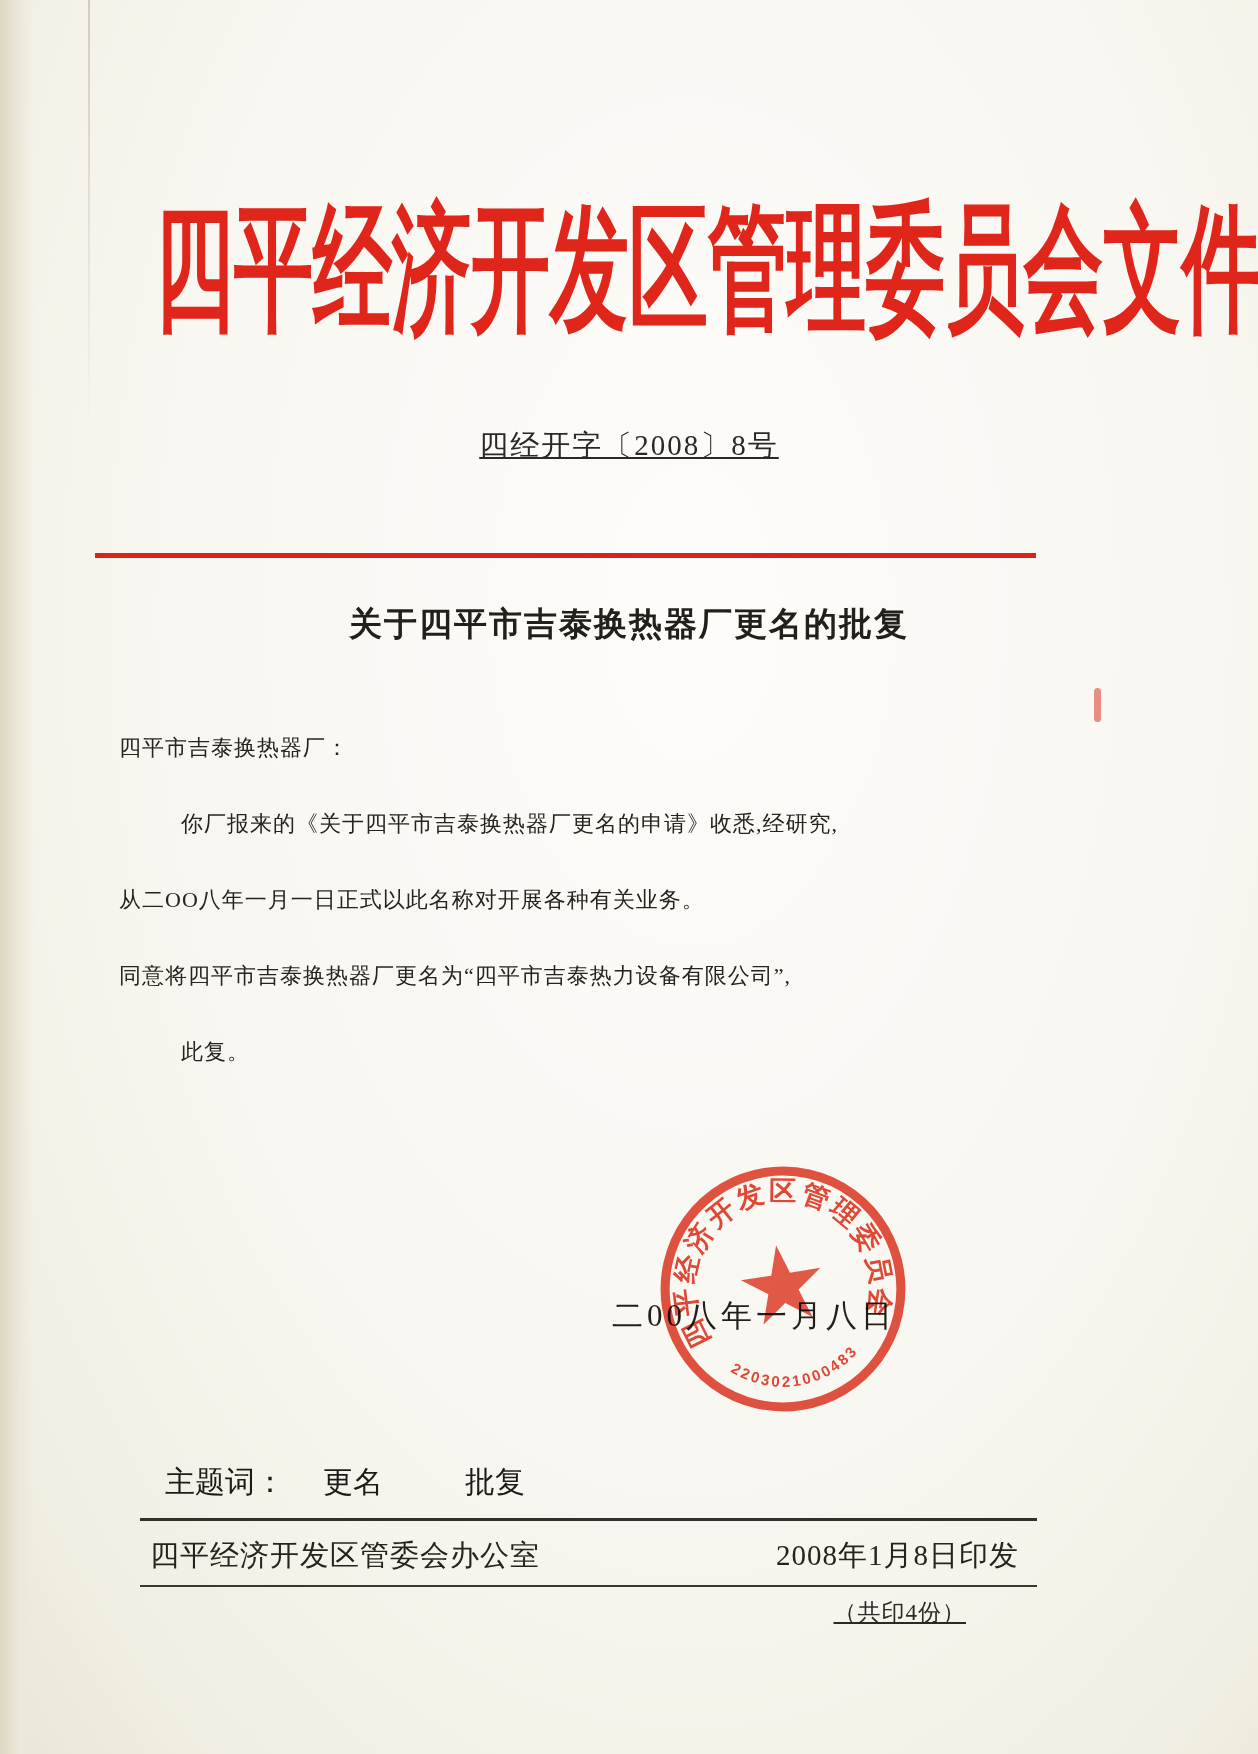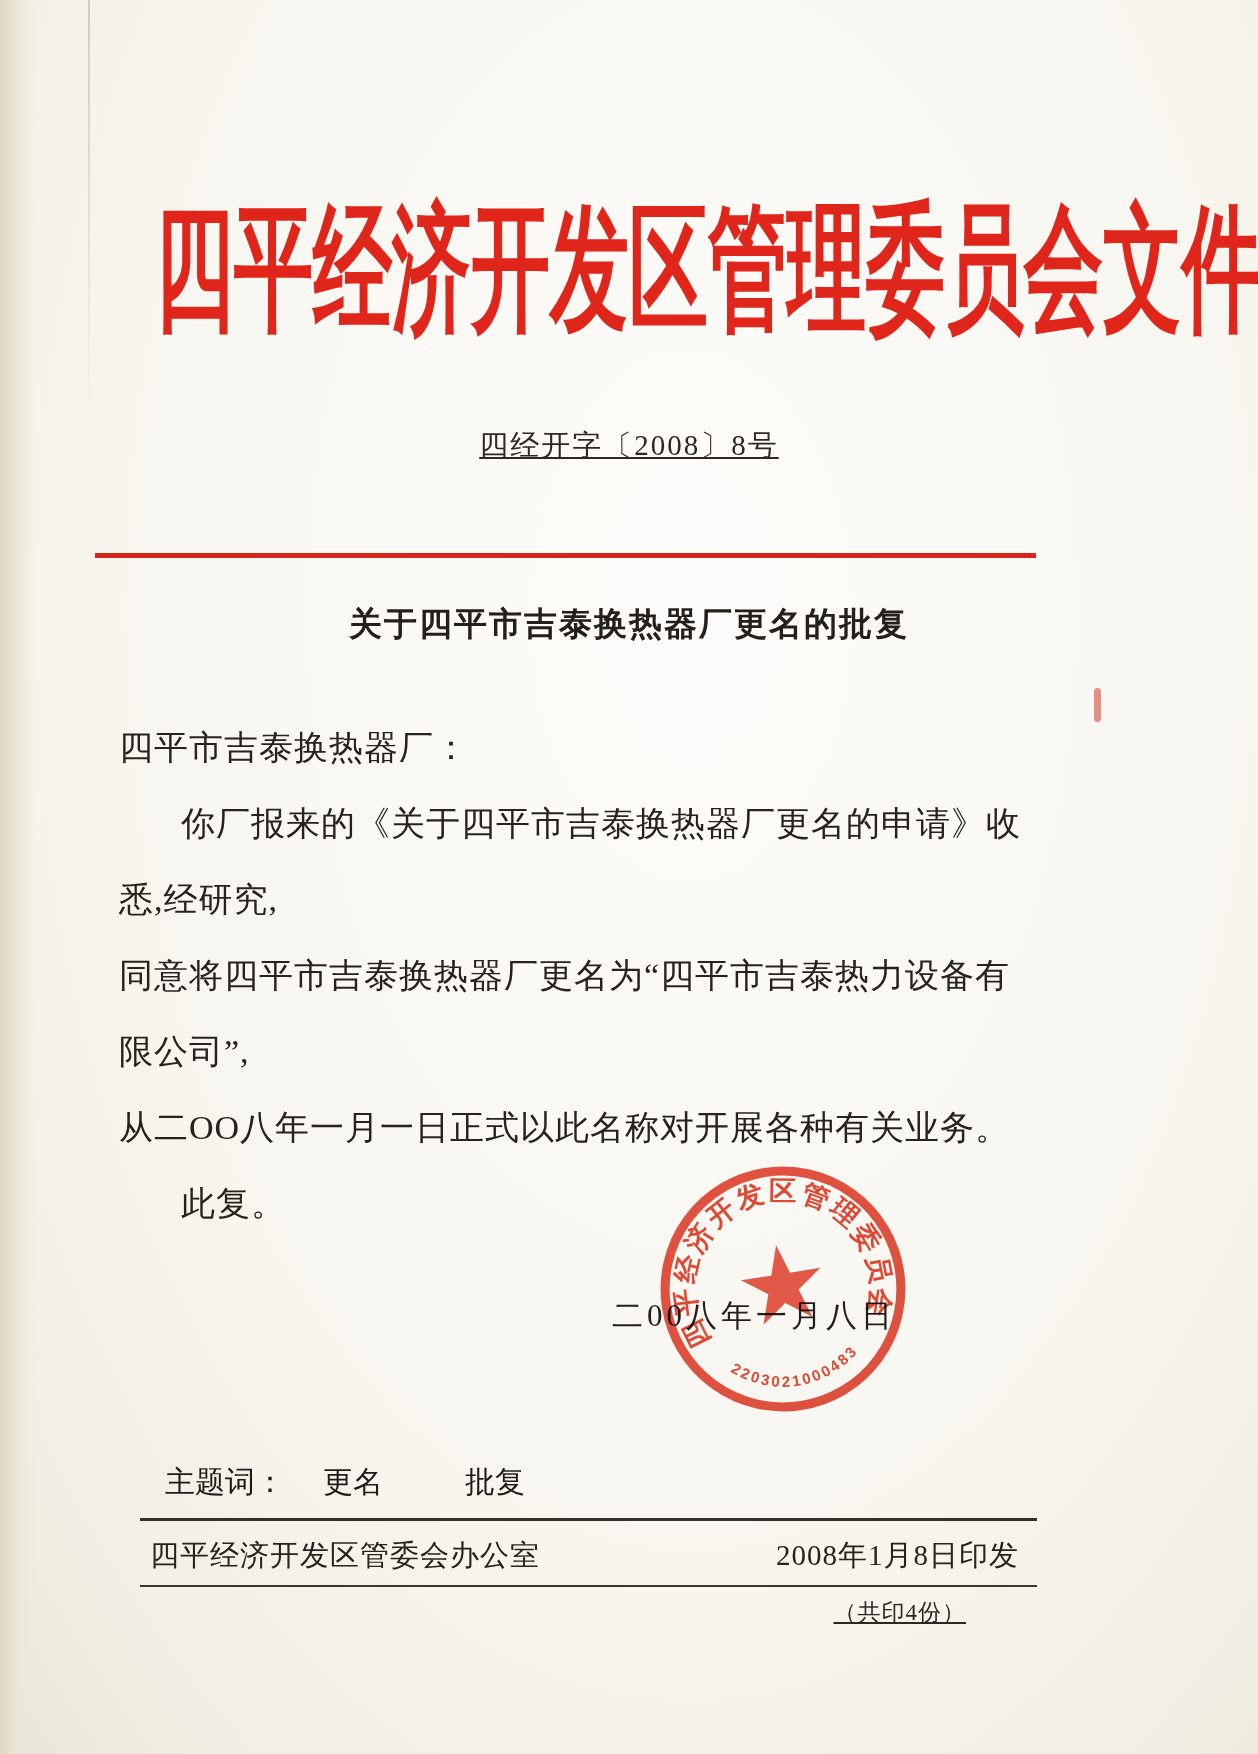--- a/index.html
+++ b/index.html
@@ -50,21 +50,21 @@
     position:absolute;top:553px;left:95px;width:941px;height:5px;
     background:#d8251c;
   }
   .subject-title{
     position:absolute;top:602px;left:0;width:100%;text-align:center;
     font-family:"Liberation Sans", sans-serif;
     font-weight:bold;font-size:33px;color:#222019;letter-spacing:2px;
   }
   .body-block{
     position:absolute;top:710px;left:119px;width:918px;
-    font-size:34px;color:#26231f;line-height:76px;
+    font-size:22px;color:#26231f;line-height:76px;
     letter-spacing:1px;
   }
   .body-block .indent{ text-indent:62px; }
   .date-line{
     position:absolute;top:1295px;left:612px;
     font-size:31px;color:#211e1b;letter-spacing:4px;white-space:nowrap;
   }
   .seal{
     position:absolute;left:652px;top:1158px;width:262px;height:262px;
     transform:rotate(-9deg);
@@ -115,22 +115,22 @@
 
   <div class="doc-number">四经开字〔2008〕8号</div>
 
   <div class="red-rule"></div>
 
   <div class="subject-title">关于四平市吉泰换热器厂更名的批复</div>
 
   <div class="body-block">
     <div>四平市吉泰换热器厂：</div>
     <div class="indent">你厂报来的《关于四平市吉泰换热器厂更名的申请》收悉,经研究,</div>
+    <div>从二OO八年一月一日正式以此名称对开展各种有关业务。</div>
     <div>同意将四平市吉泰换热器厂更名为“四平市吉泰热力设备有限公司”,</div>
-    <div>从二OO八年一月一日正式以此名称对开展各种有关业务。</div>
     <div class="indent">此复。</div>
   </div>
 
   <div class="date-line">二00八年一月八日</div>
 
   <svg class="seal" viewBox="0 0 260 260" xmlns="http://www.w3.org/2000/svg">
     <defs>
       <path id="arcTop" d="M 58,180.5 A 88,88 0 1 1 202,180.5" fill="none"></path>
       <path id="arcBottom" d="M 55.7,192.4 A 97,97 0 0 0 204.3,192.4" fill="none"></path>
     </defs>

